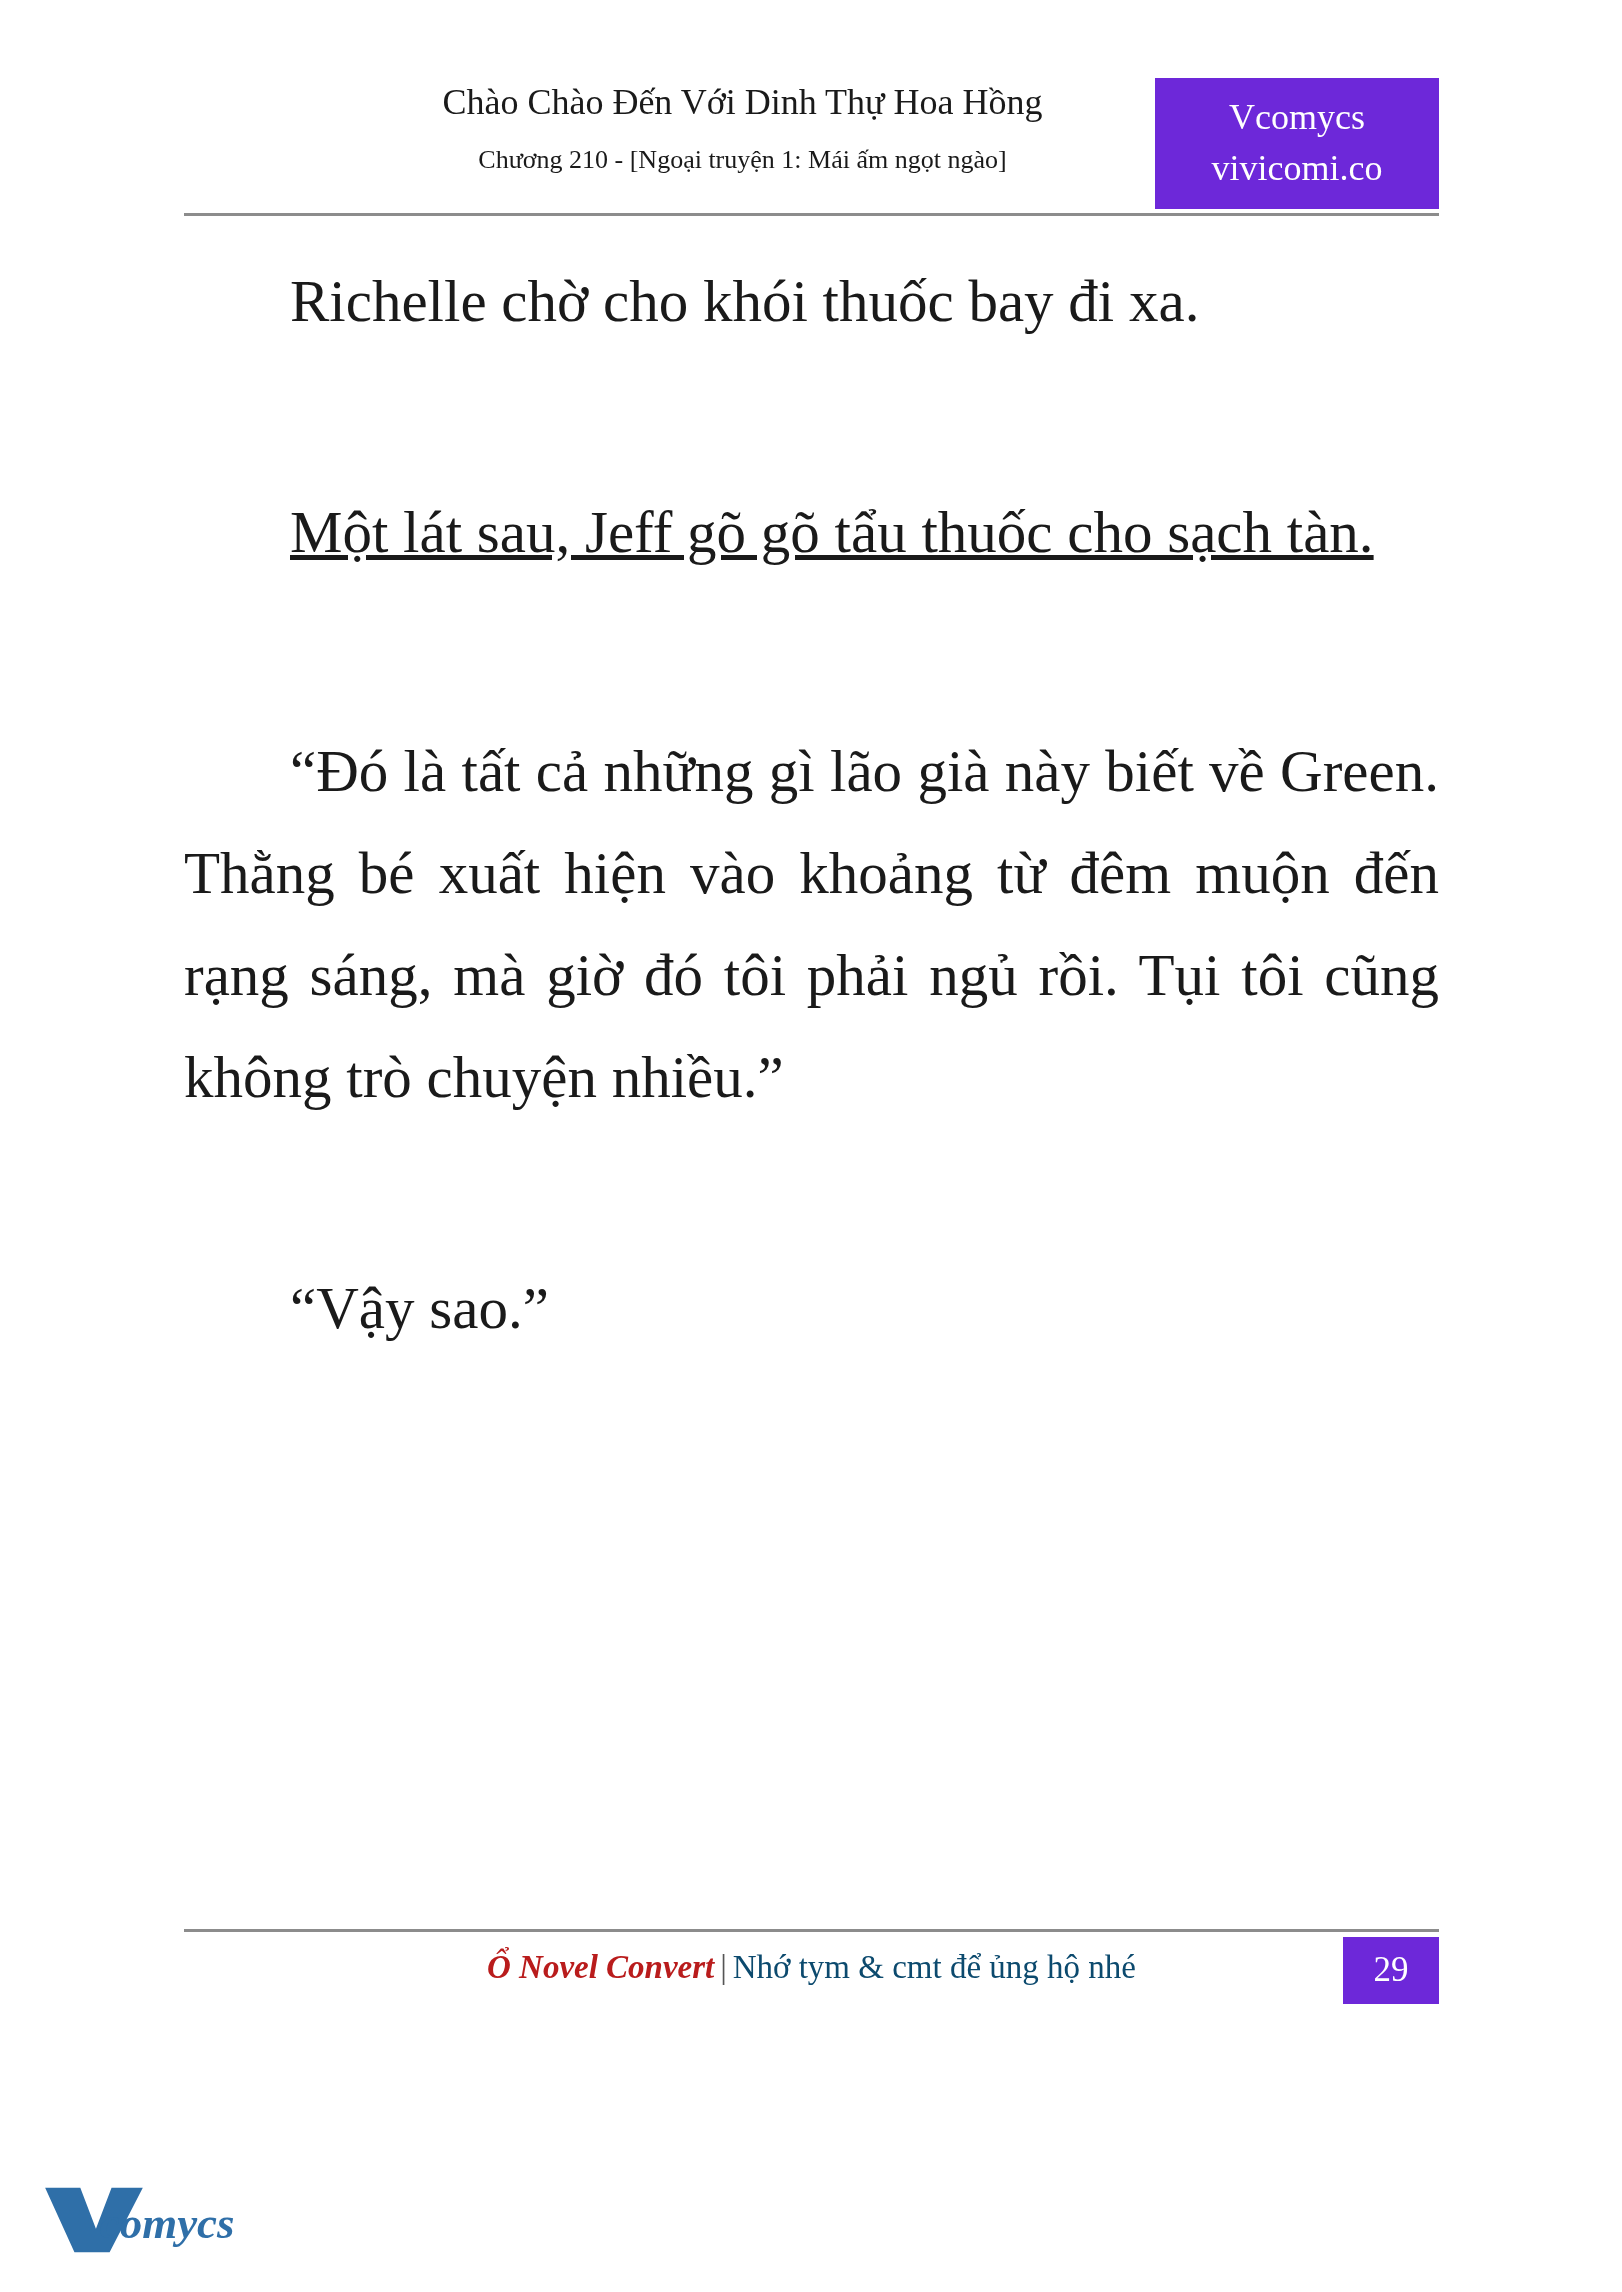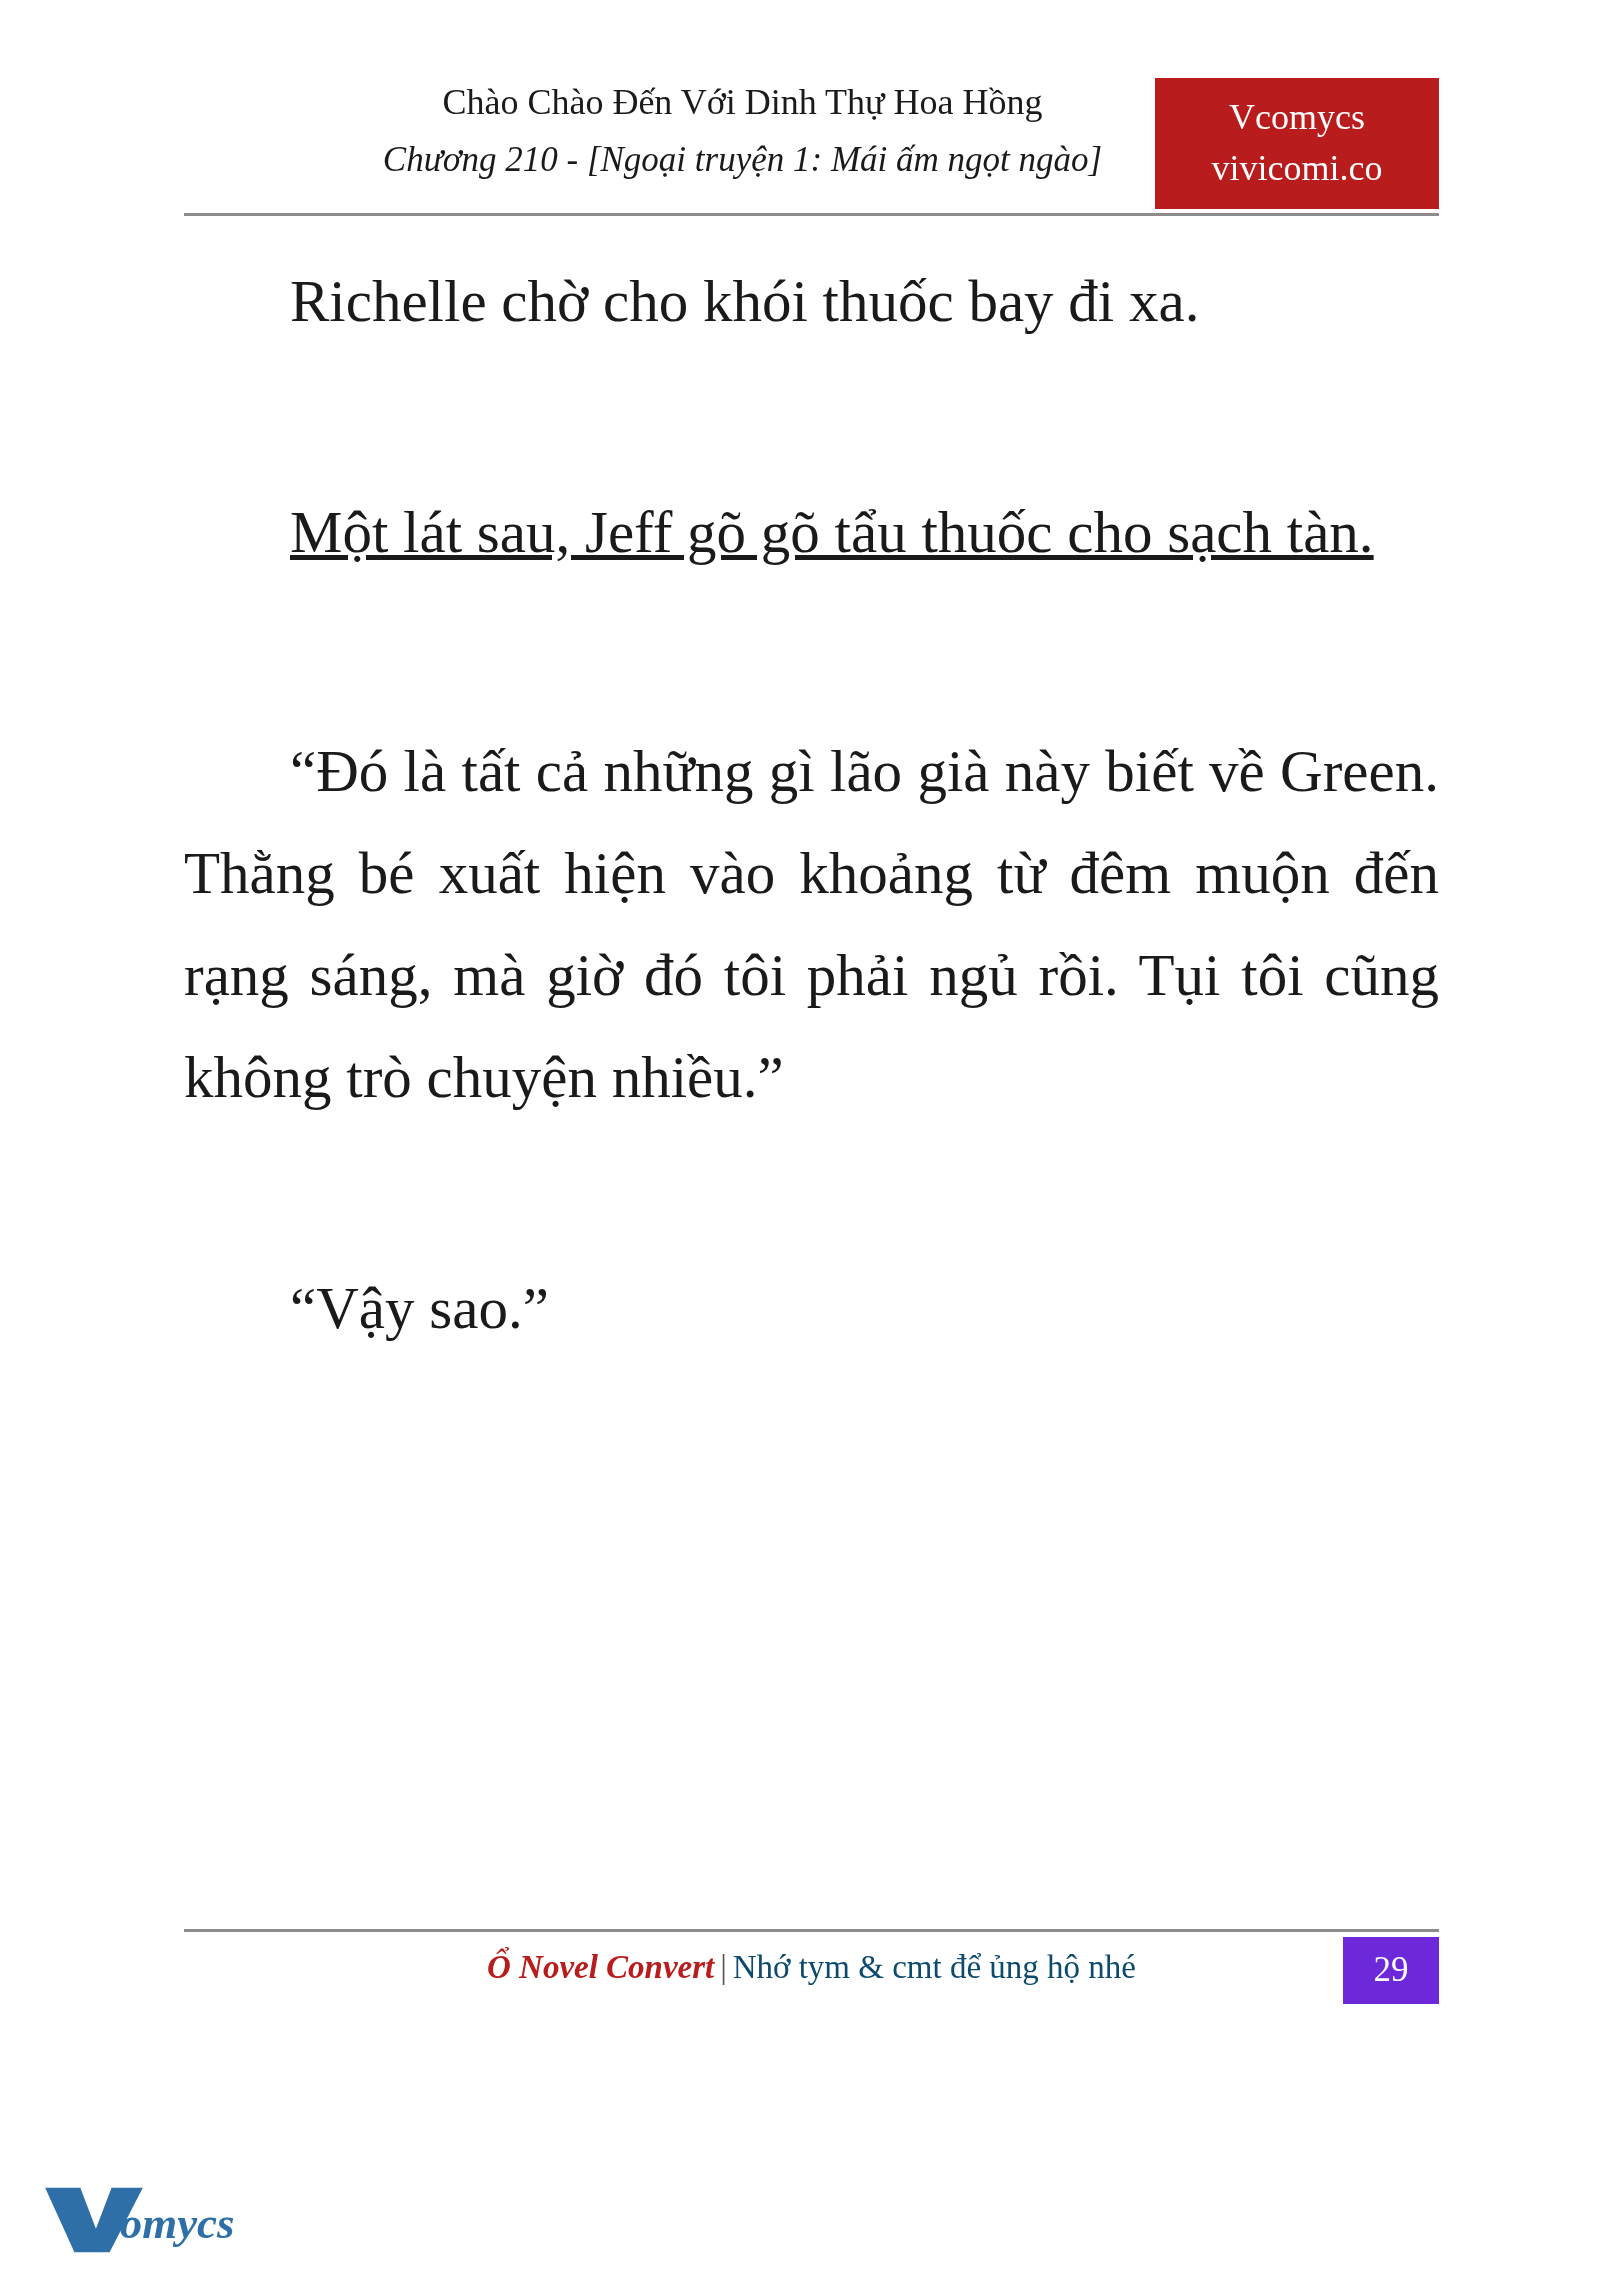--- a/index.html
+++ b/index.html
@@ -47,32 +47,31 @@
     width: 1117px;
     text-align: center;
     font-family: "Liberation Serif", serif;
   }
   .header-line1 {
     font-size: 36px;
     line-height: 57px;
     white-space: nowrap;
   }
   .header-line2 {
-    font-size: 35px;
+    font-size: 26px;
     line-height: 57px;
     white-space: nowrap;
-    font-style: italic;
   }
   .brand-box {
     position: absolute;
     right: 0;
     top: 3.9px;
     width: 284px;
     height: 131px;
-    background: #b91c1c;
+    background: #6d28d9;
     color: #ffffff;
     display: flex;
     flex-direction: column;
     align-items: center;
     justify-content: center;
     font-family: "Liberation Serif", serif;
   }
   .brand-box .b1 {
     font-size: 36px;
     line-height: 51px;

